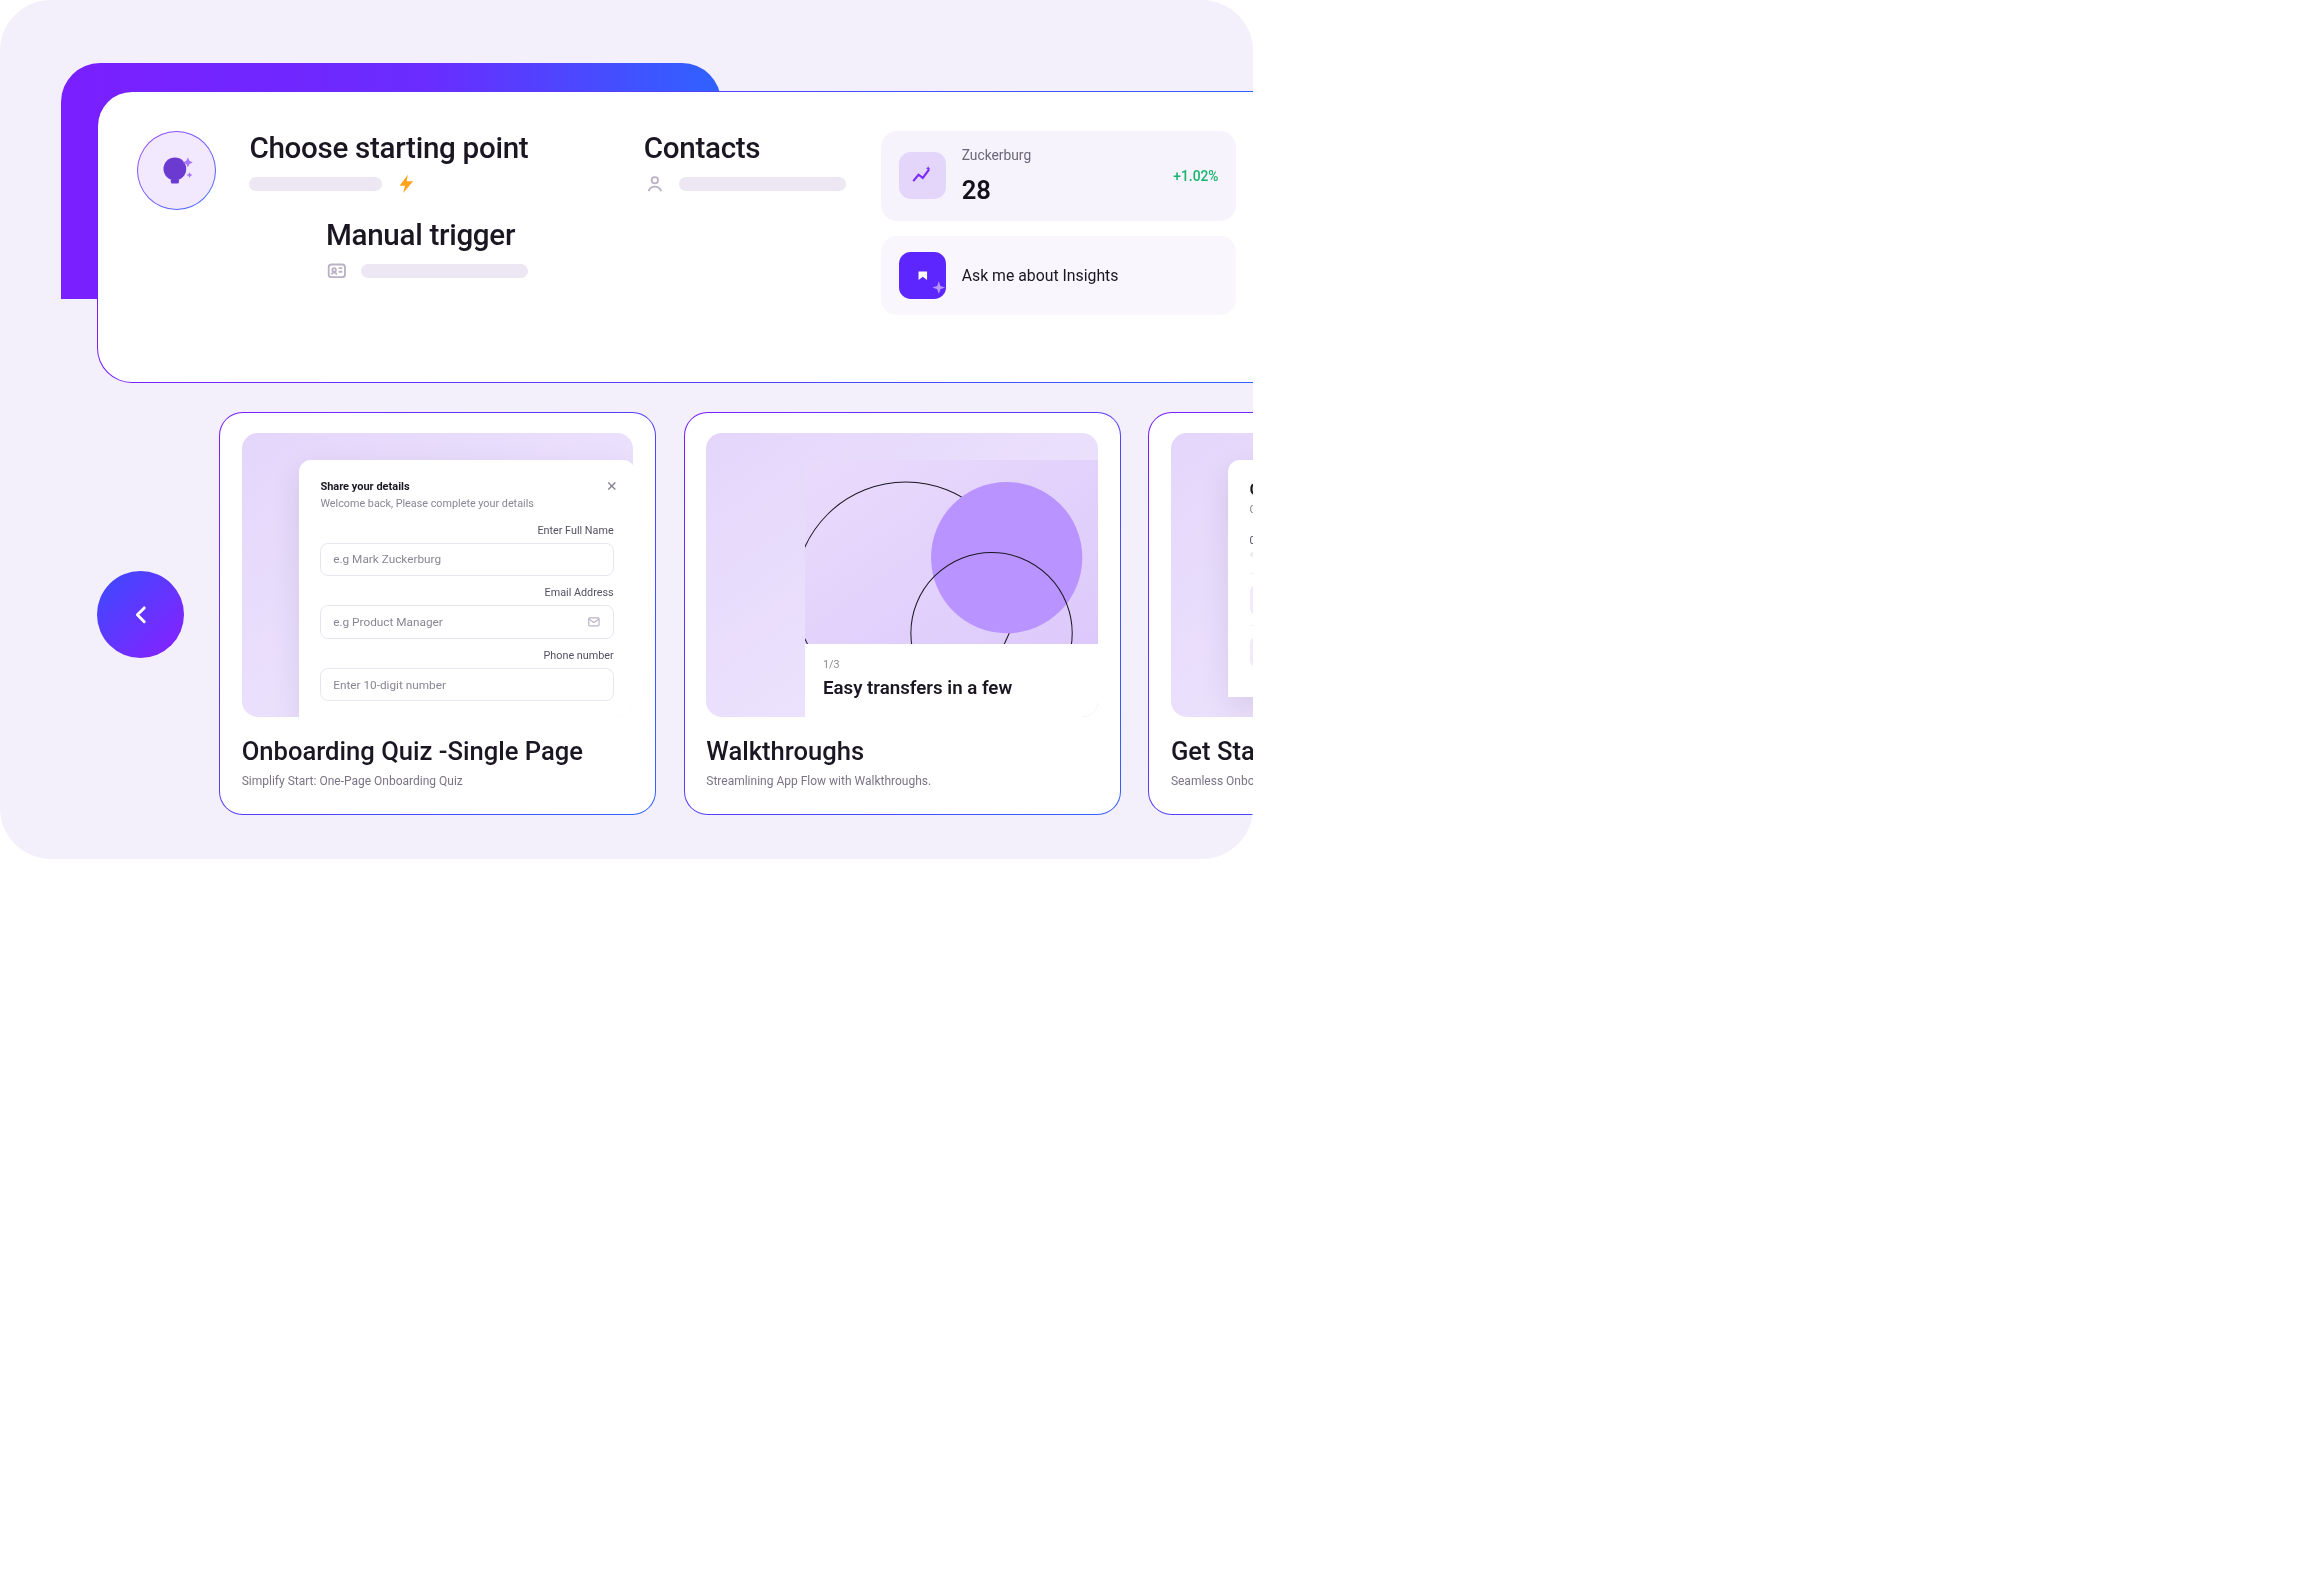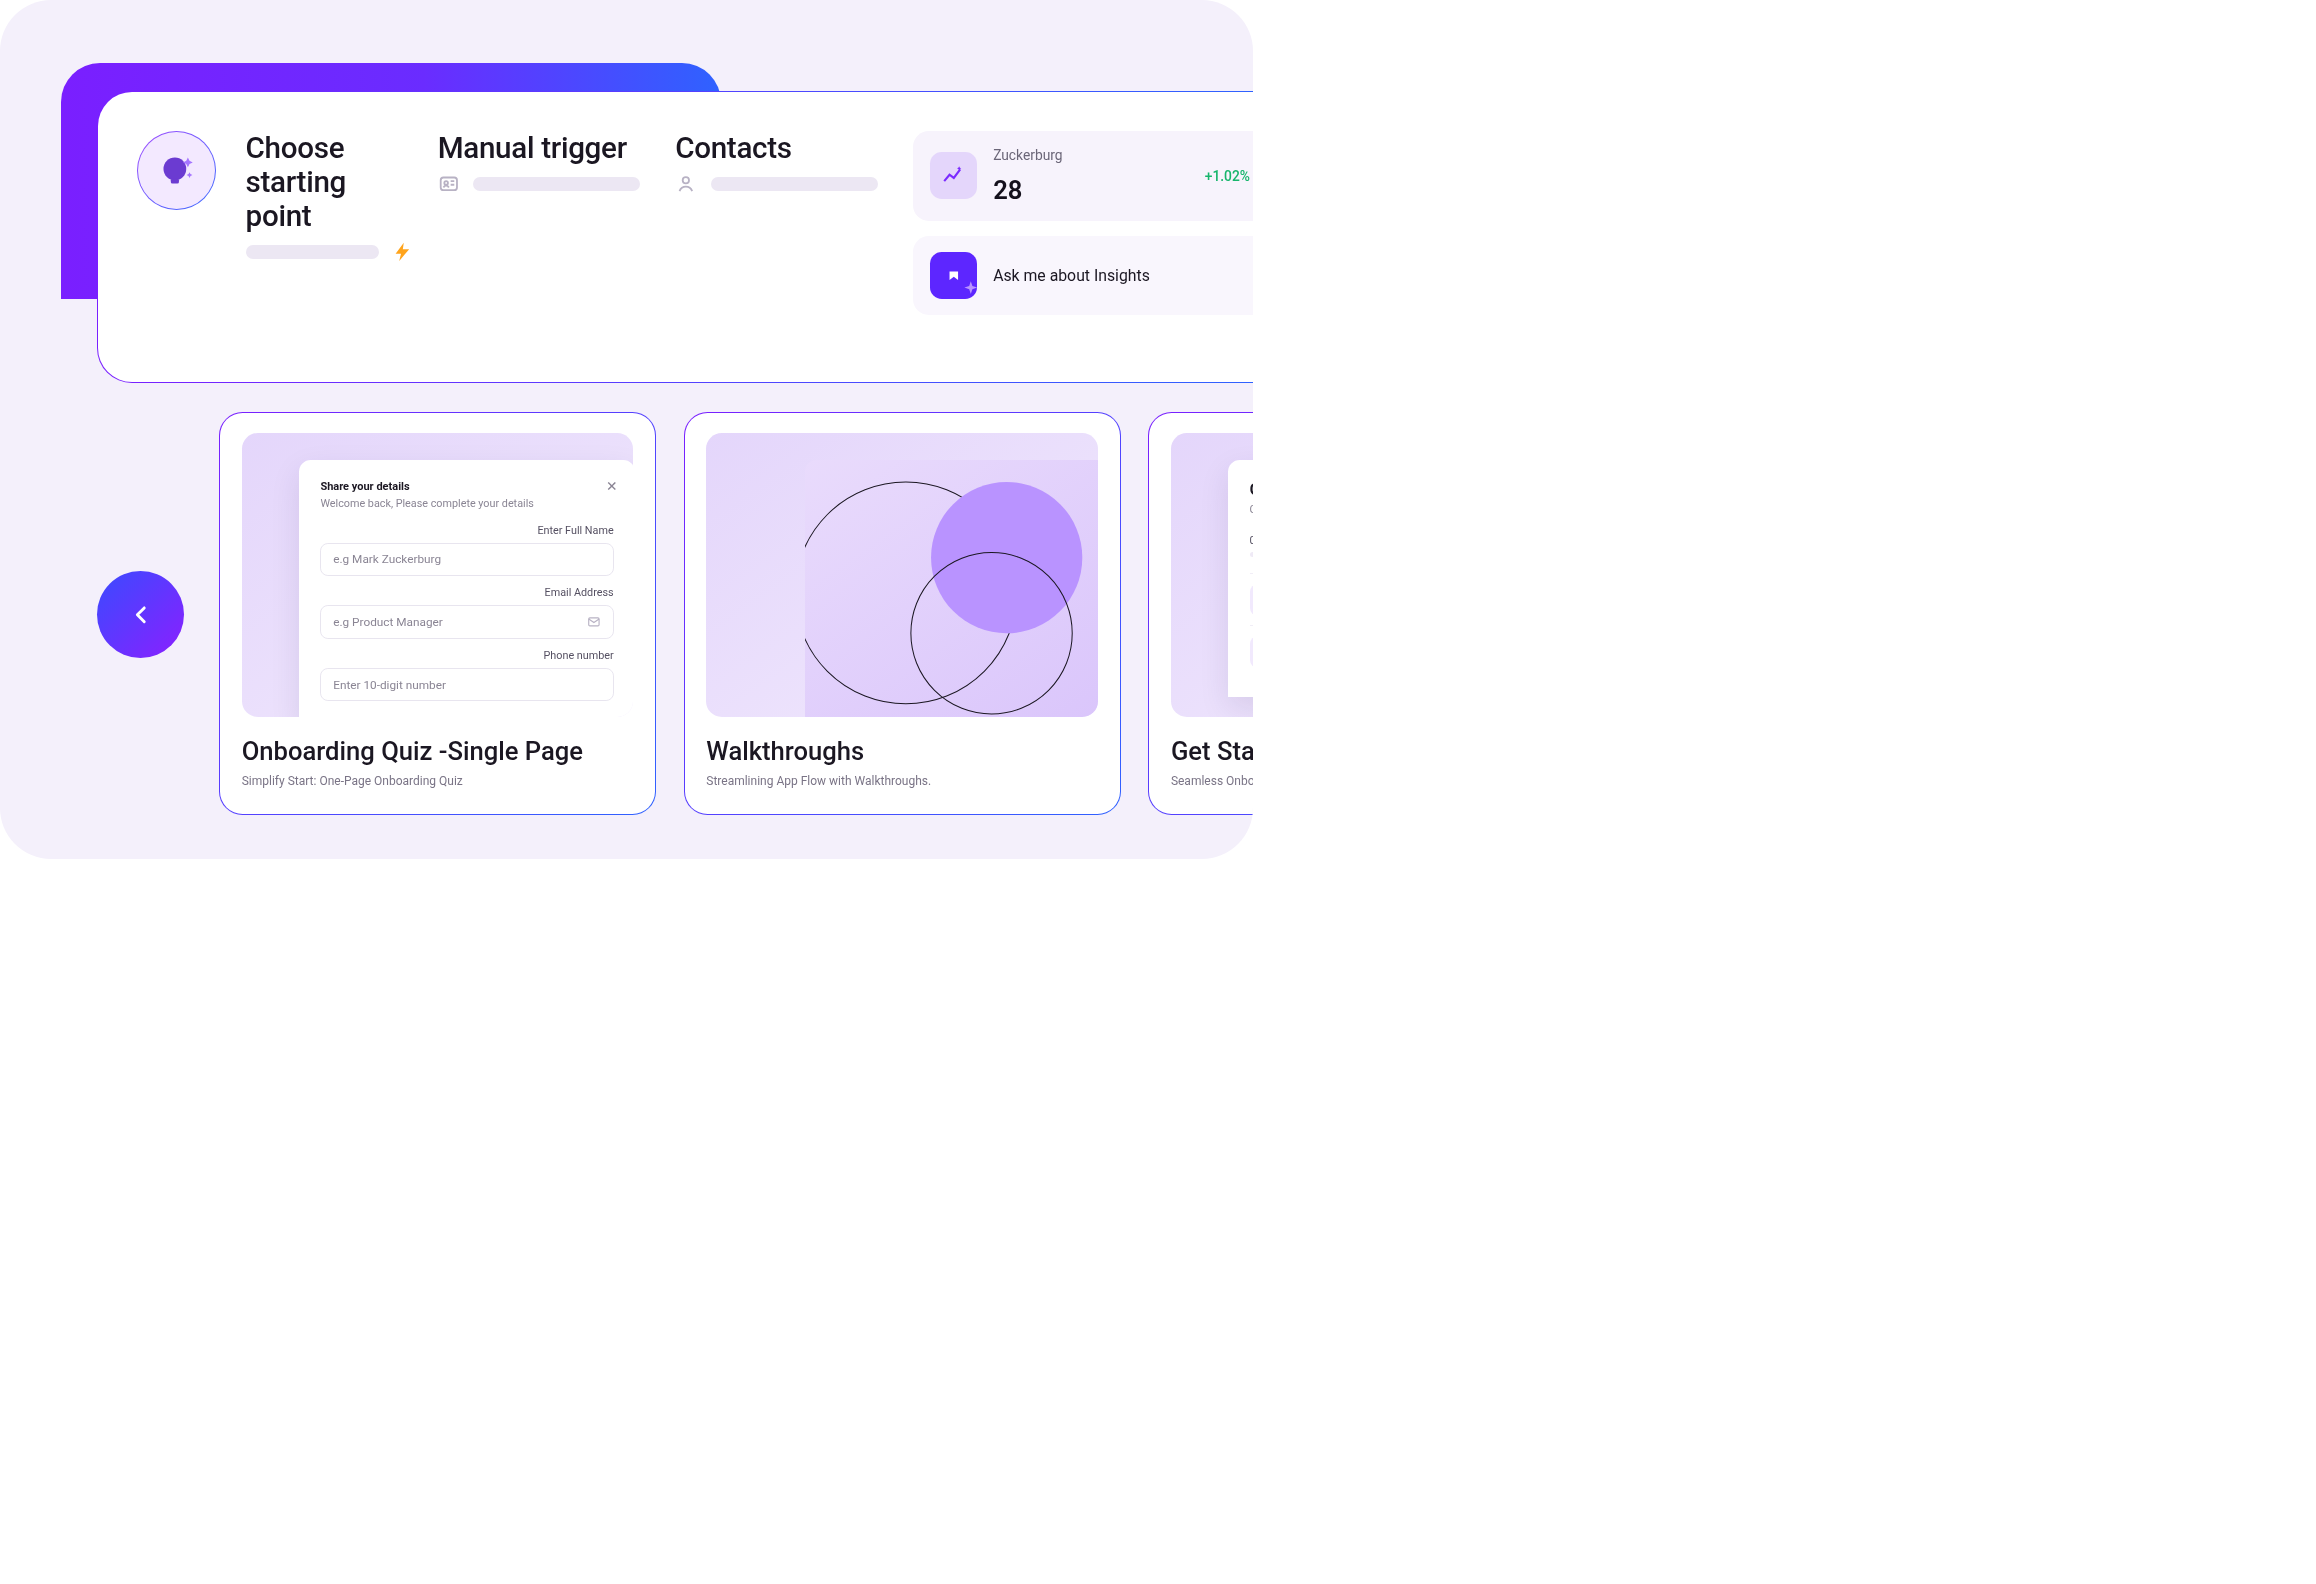--- a/index.html
+++ b/index.html
@@ -59,21 +59,21 @@
       linear-gradient(135deg,#a24bff,#3a6cff) border-box;
     border: 1px solid transparent;
     flex: 0 0 auto;
   }
   .bulb-wrap svg { width: 39px; height: 39px; }
   .columns {
     display: flex;
     flex: 1;
     gap: 35px;
   }
-  .col { flex: 1; display: flex; flex-direction: row; gap: 23.6px; }
+  .col { flex: 1; display: flex; flex-direction: column; gap: 23.6px; align-items: flex-end; }
   .point-title {
     font-size: 29.6px;
     font-weight: 500;
     color: #1b1722;
     letter-spacing: -0.3px;
   }
   .placeholder-row {
     display: flex;
     align-items: center;
     gap: 13.8px;
@@ -381,20 +381,24 @@
 
     <div class="card">
       <div class="card-preview">
         <div class="venn">
           <svg viewBox="0 0 300 240">
             <circle cx="100" cy="110" r="110" fill="none" stroke="#1b1722" stroke-width="1"></circle>
             <circle cx="200" cy="75" r="75" fill="#b993ff"></circle>
             <circle cx="185" cy="150" r="80" fill="none" stroke="#1b1722" stroke-width="1"></circle>
           </svg>
         </div>
+        <div class="walk-caption">
+          <div class="walk-step">1/3</div>
+          <div class="walk-title">Easy transfers in a few</div>
+        </div>
       </div>
       <div class="card-title">Walkthroughs</div>
       <div class="card-sub">Streamlining App Flow with Walkthroughs.</div>
     </div>
 
     <div class="card">
       <div class="card-preview">
         <div class="check-mock">
           <div class="check-title">Getting Started</div>
           <div class="check-sub">Complete all the</div>

